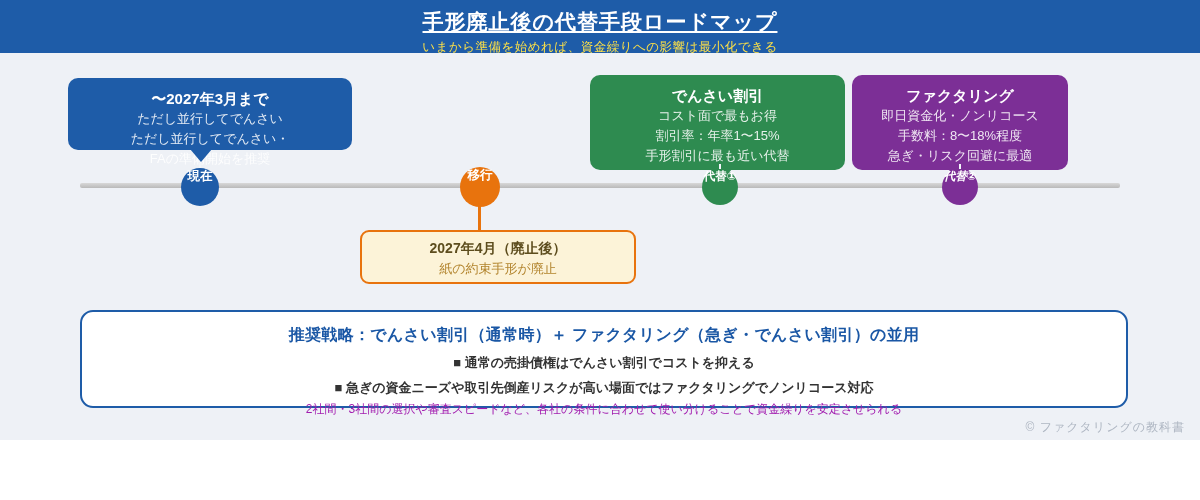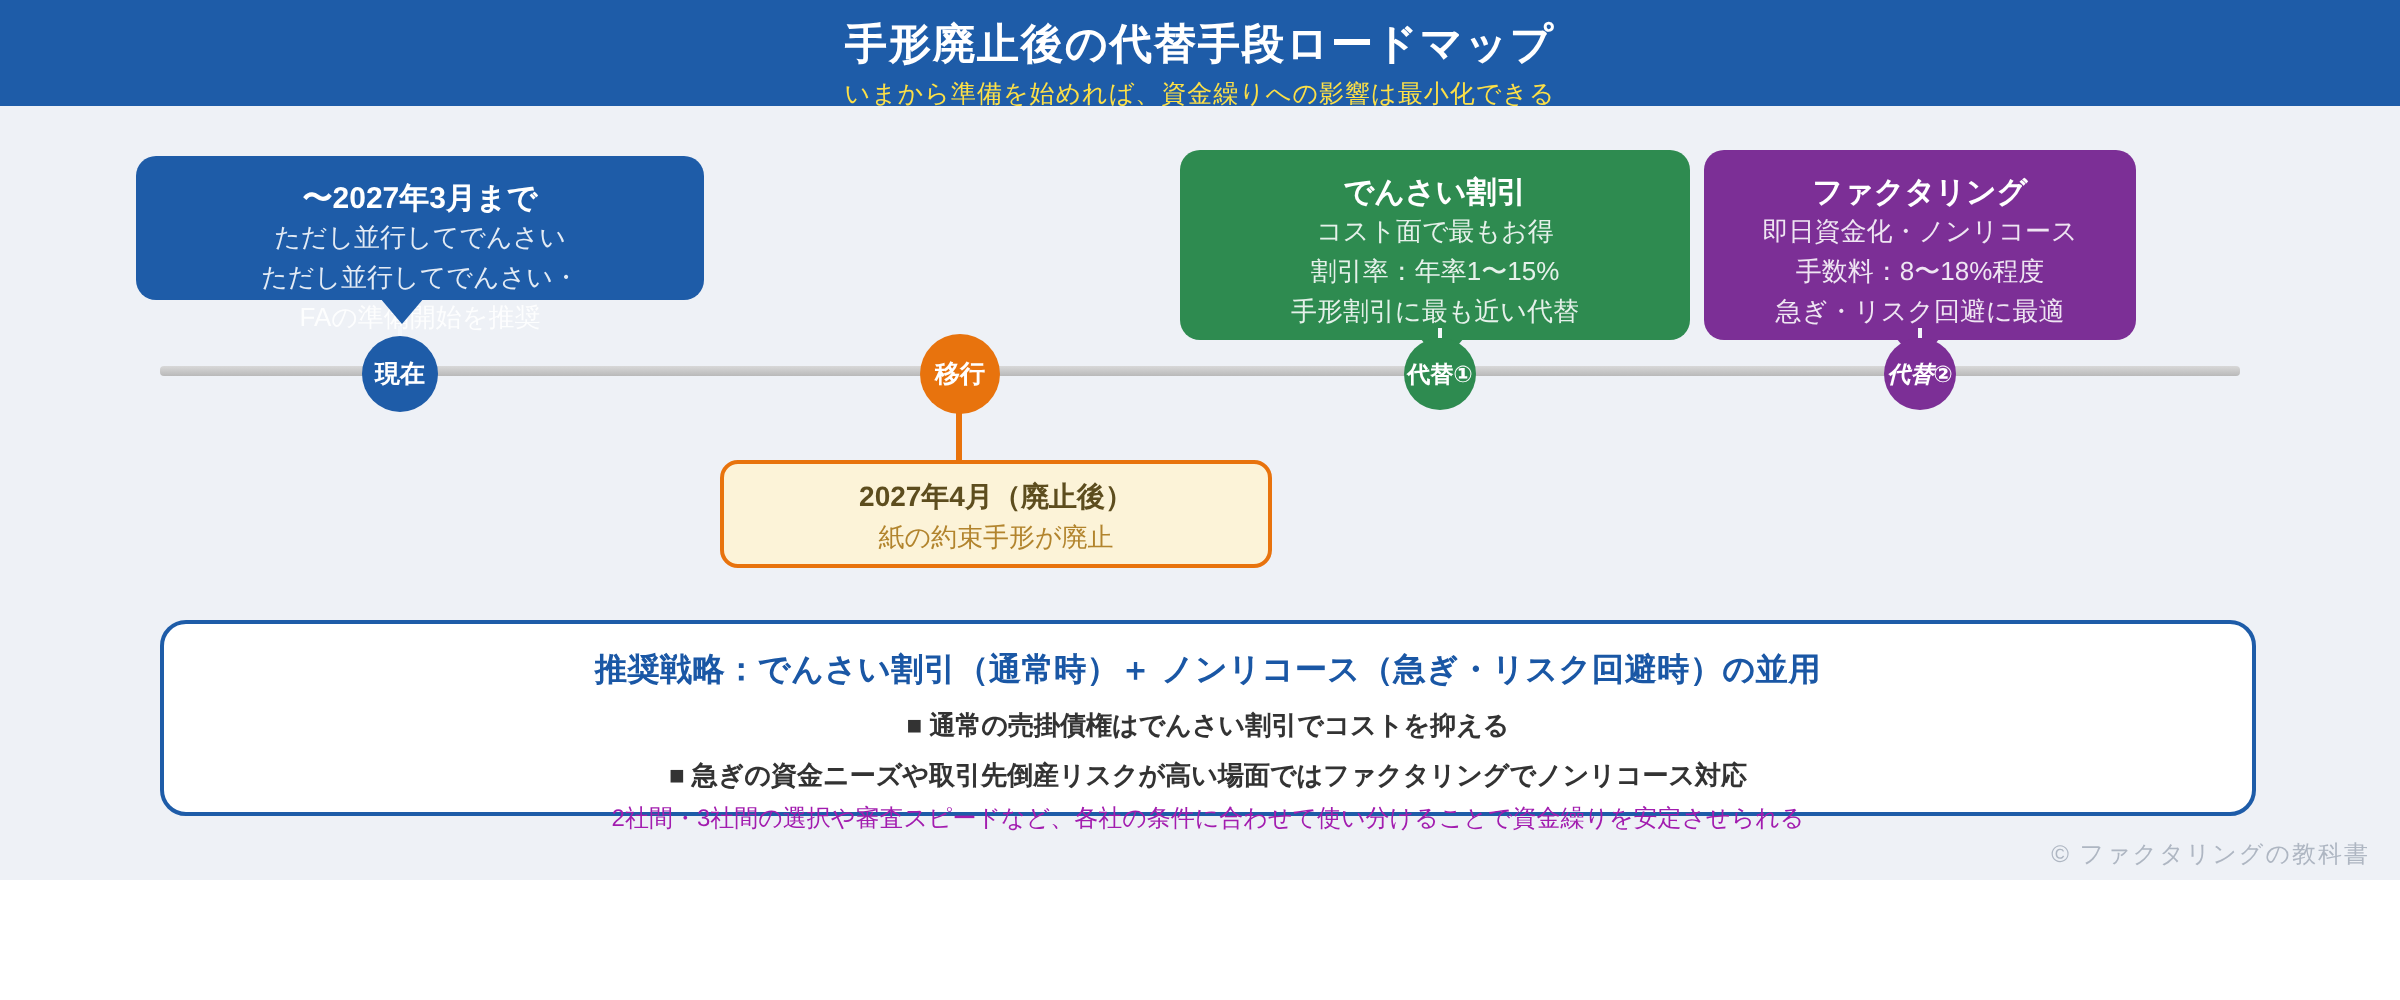--- a/index.html
+++ b/index.html
@@ -6,21 +6,21 @@
   body { background:#ffffff; }
   .canvas{
     position:relative; width:1200px; height:500px; background:#ffffff; overflow:hidden;
     font-family:"Liberation Sans","DejaVu Sans",sans-serif;
   }
   
   .hdr{
     position:absolute; top:0; left:0; width:1200px; height:53px;
     background:#1e5ca8; text-align:center; color:#fff;
   }
-  .hdr-title{ font-size:21px; font-weight:bold; letter-spacing:1px; padding-top:8px; }
+  .hdr-title{ font-size:21px; font-weight:bold; letter-spacing:1px; padding-top:8px;text-decoration:underline; }
   .hdr-sub{ font-size:12.5px; color:#fde047; margin-top:3px; letter-spacing:.5px; }
 
   
   .stage{ position:absolute; top:53px; left:0; width:1200px; height:387px; background:#eef1f6; }
 
   
   .pbox{ position:absolute; border-radius:10px; color:#fff; text-align:center; }
   .pbox .pbox-title{ font-size:15px; font-weight:bold; padding-top:12px; }
   .pbox .pbox-line{ font-size:13px; line-height:20px; color:rgba(255,255,255,0.88); }
   .pbox .pbox-line:first-of-type{ margin-top:5px; }
@@ -36,21 +36,21 @@
   .box-green .tail{ left:120px; border-top-color:#2e8b50; }
   .box-purple.pbox .tail{ left:96px; border-top-color:#7c2f96; }
 
   
   .tl-line{
     position:absolute; left:80px; top:130px; width:1040px; height:5px;
     background:linear-gradient(#d8d8d8,#b9b9b9); border-radius:2px;
   }
   .tl-node{
     position:absolute; border-radius:50%; color:#fff; font-weight:bold;
-    display:flex; align-items:center; justify-content:center; z-index:3;
+    display:flex; justify-content:center; z-index:3;
   }
   .node-now     { left:181px; top:115px; width:38px; height:38px; background:#1e5ca8; font-size:12.5px; }
   .node-shift   { left:460px; top:114px; width:40px; height:40px; background:#e8730d; font-size:12.5px; }
   .node-alt1    { left:702px; top:116px; width:36px; height:36px; background:#2e8b50; font-size:11.5px; }
   .node-alt2    { left:942px; top:116px; width:36px; height:36px; background:#7c2f96; font-size:11.5px;font-style:italic; }
   .node-dash{ position:absolute; width:2px; height:5px; background:#f3f6fa; z-index:4; }
   .dash-now { left:199px; top:110px; }
   .dash-alt1{ left:719px; top:111px; }
   .dash-alt2{ left:959px; top:111px; }
 
@@ -132,21 +132,21 @@
     <div class="node-dash dash-now"></div>
     <div class="node-dash dash-alt1"></div>
     <div class="node-dash dash-alt2"></div>
 
     <div class="abox">
       <div class="abox-title">2027年4月（廃止後）</div>
       <div class="abox-body">紙の約束手形が廃止</div>
     </div>
 
     <div class="sbox">
-      <div class="sbox-title">推奨戦略：でんさい割引（通常時）＋ ノンリコース（急ぎ・リスク回避時）の並用</div>
+      <div class="sbox-title">推奨戦略：でんさい割引（通常時）＋ ファクタリング（急ぎ・でんさい割引）の並用</div>
       <div class="sbox-point">■ 通常の売掛債権はでんさい割引でコストを抑える</div>
       <div class="sbox-point">■ 急ぎの資金ニーズや取引先倒産リスクが高い場面ではファクタリングでノンリコース対応</div>
       <div class="sbox-note">2社間・3社間の選択や審査スピードなど、各社の条件に合わせて使い分けることで資金繰りを安定させられる</div>
     </div>
 
     <div class="credit">© ファクタリングの教科書</div>
 
   </div>
 </div>
 

